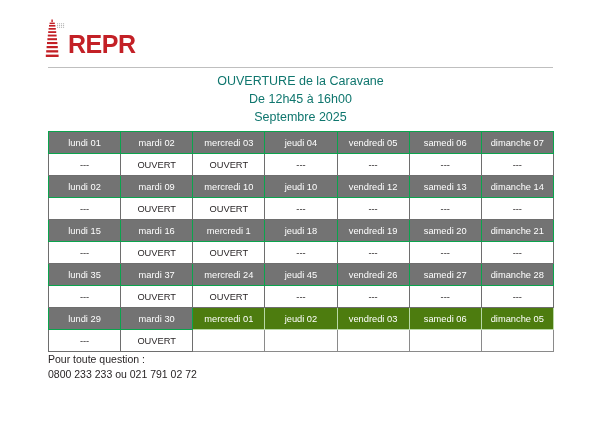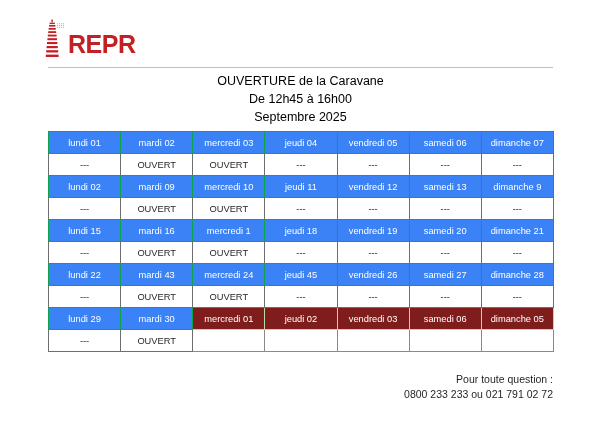--- a/index.html
+++ b/index.html
@@ -61,21 +61,21 @@
   .heading {
     position: absolute;
     left: 48px;
     top: 72px;
     width: 505px;
     text-align: center;
   }
   .heading .line {
     font-size: 12.5px;
     line-height: 18px;
-    color: #000000;
+    color: #0f766e;
     white-space: nowrap;
   }
 
   
   .calendar {
     position: absolute;
     left: 48px;
     top: 131px;
     width: 505px;
     border-collapse: collapse;
@@ -84,26 +84,26 @@
   .calendar td {
     height: 21px;
     text-align: center;
     vertical-align: middle;
     font-size: 9.3px;
     padding: 0;
     border: 1px solid #808080;
     white-space: nowrap;
   }
   .calendar td.day {
-    background: #3b82f6;
+    background: #737373;
     color: #ffffff;
     border-color: #0aa44d;
   }
   .calendar td.day-dim {
-    background: #7f1d1d;
+    background: #4d7c0f;
     color: #ffffff;
     border-color: #b9d9a6;
   }
   .calendar td.status {
     background: #ffffff;
     color: #231f20;
     border: 1px solid #6e6e6e;
   }
   .calendar td.status.blank {
     border-color: #8a8a8a;
@@ -114,23 +114,23 @@
   }
   .calendar tr.week-days td.day-dim + td.day-dim,
   .calendar tr.week-days td.day + td.day-dim {
     border-left: 1px solid #ffffff;
   }
 
   
   .footer {
     position: absolute;
     left: 48px;
-    top: 372px;
-    width: 505px;
-    text-align: right;
+    top: 352px;
+    width: 505px;
+    text-align: left;
   }
   .footer .line {
     font-size: 10.5px;
     line-height: 15px;
     color: #231f20;
     white-space: nowrap;
   }
 </style>
 </head>
 <body>
@@ -204,24 +204,24 @@
           <td class="status">OUVERT</td>
           <td class="status">---</td>
           <td class="status">---</td>
           <td class="status">---</td>
           <td class="status">---</td>
         </tr>
         <tr class="week-days">
           <td class="day">lundi 02</td>
           <td class="day">mardi 09</td>
           <td class="day">mercredi 10</td>
-          <td class="day">jeudi 11</td>
+          <td class="day">jeudi 10</td>
           <td class="day">vendredi 12</td>
           <td class="day">samedi 13</td>
-          <td class="day">dimanche 9</td>
+          <td class="day">dimanche 14</td>
         </tr>
         <tr class="week-status">
           <td class="status">---</td>
           <td class="status">OUVERT</td>
           <td class="status">OUVERT</td>
           <td class="status">---</td>
           <td class="status">---</td>
           <td class="status">---</td>
           <td class="status">---</td>
         </tr>
@@ -237,22 +237,22 @@
         <tr class="week-status">
           <td class="status">---</td>
           <td class="status">OUVERT</td>
           <td class="status">OUVERT</td>
           <td class="status">---</td>
           <td class="status">---</td>
           <td class="status">---</td>
           <td class="status">---</td>
         </tr>
         <tr class="week-days">
-          <td class="day">lundi 22</td>
-          <td class="day">mardi 43</td>
+          <td class="day">lundi 35</td>
+          <td class="day">mardi 37</td>
           <td class="day">mercredi 24</td>
           <td class="day">jeudi 45</td>
           <td class="day">vendredi 26</td>
           <td class="day">samedi 27</td>
           <td class="day">dimanche 28</td>
         </tr>
         <tr class="week-status">
           <td class="status">---</td>
           <td class="status">OUVERT</td>
           <td class="status">OUVERT</td>

